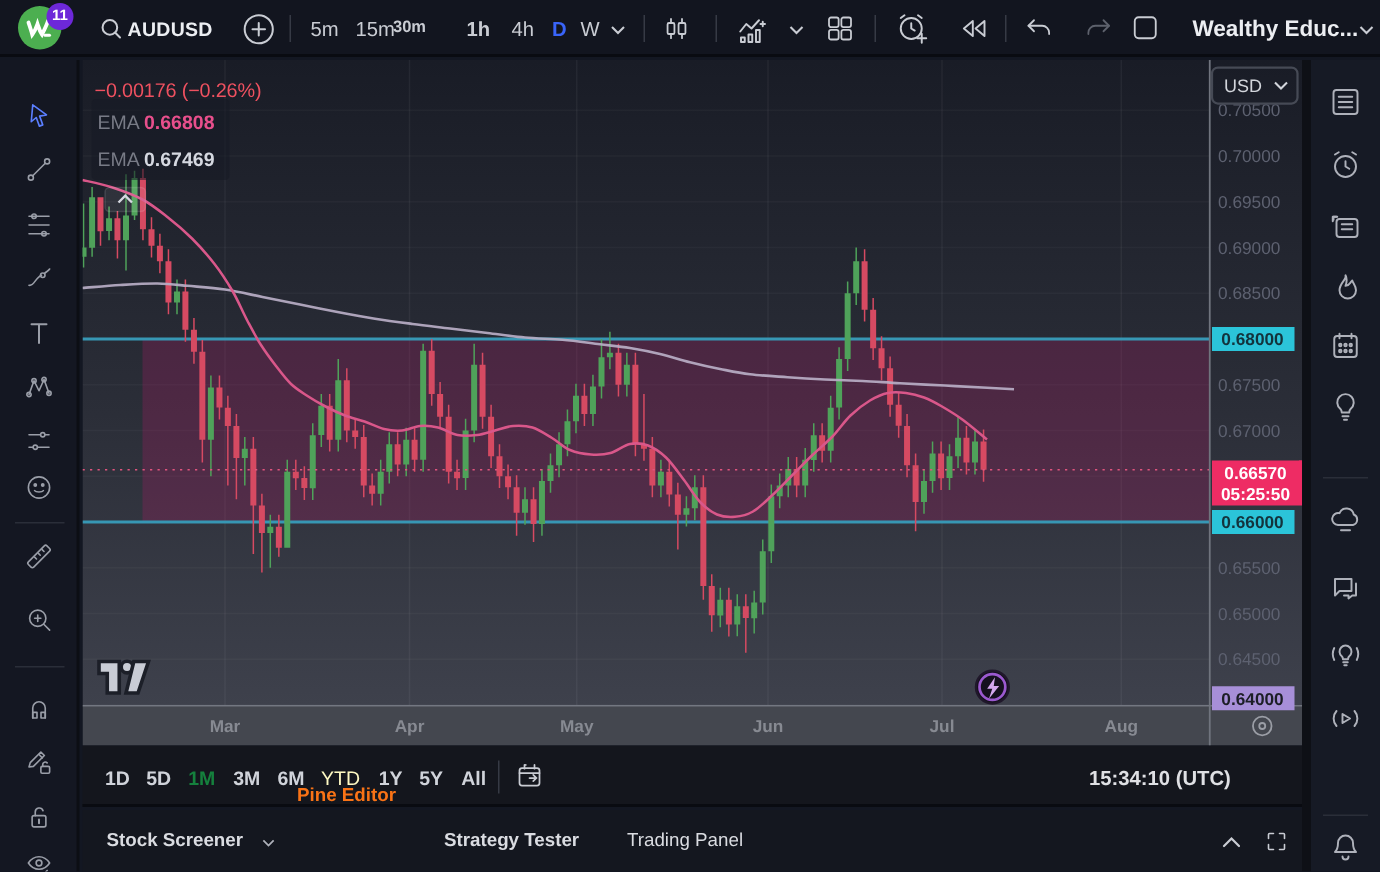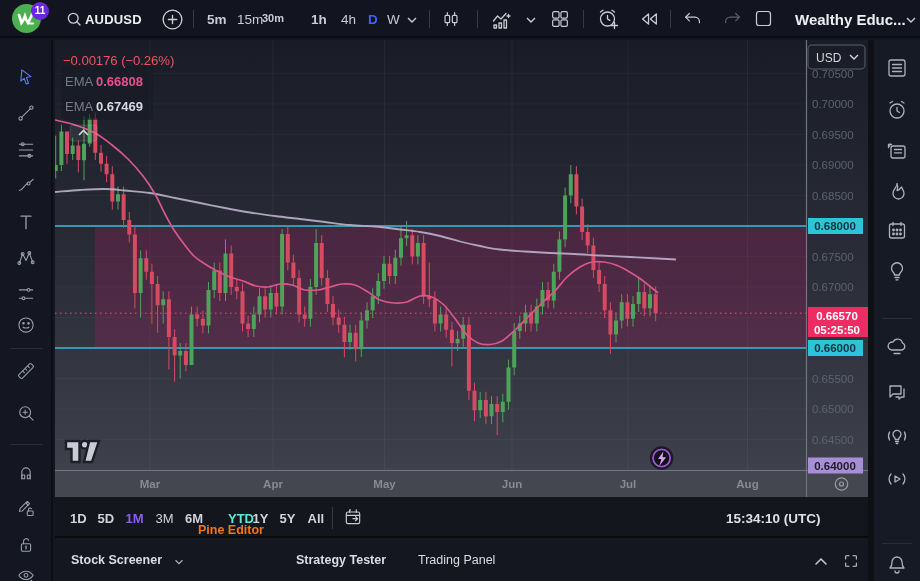--- a/index.html
+++ b/index.html
@@ -90,21 +90,21 @@
 <svg style="position:absolute;left:65px;top:10px" width="18" height="18" viewBox="0 0 24 24" fill="none" stroke="#c9ccd3" stroke-width="1.8" stroke-linecap="round" stroke-linejoin="round">
     <circle cx="11" cy="11" r="6.5"></circle>
     <path d="M15.8,15.8L20,20"></path>
   </svg>
 <div style="position:absolute;left:85px;top:12px;font-size:13px;font-weight:bold;color:#eceef2;letter-spacing:0.2px">AUDUSD</div>
 <svg style="position:absolute;left:160px;top:7px" width="25" height="25" viewBox="0 0 24 24" fill="none" stroke="#c9ccd3" stroke-width="1.3" stroke-linecap="round" stroke-linejoin="round">
     <circle cx="12" cy="12" r="9"></circle>
     <path d="M8,12h8M12,8v8"></path>
   </svg>
 <div style="position:absolute;left:193px;top:10px;width:1px;height:18px;background:#363a45"></div>
-<div style="position:absolute;left:207px;top:12px;font-size:13.5px;color:#c9ccd3;font-weight:700">5m</div>
+<div style="position:absolute;left:207px;top:12px;font-size:13.5px;color:#c9ccd3;font-weight:400">5m</div>
 <div style="position:absolute;left:237px;top:12px;font-size:13.5px;color:#c9ccd3;font-weight:400">15m</div>
 <div style="position:absolute;left:262px;top:12px;font-size:11px;color:#c9ccd3;font-weight:700">30m</div>
 <div style="position:absolute;left:311px;top:12px;font-size:13.5px;color:#c9ccd3;font-weight:700">1h</div>
 <div style="position:absolute;left:341px;top:12px;font-size:13.5px;color:#c9ccd3;font-weight:400">4h</div>
 <div style="position:absolute;left:368px;top:12px;font-size:13.5px;color:#3964f9;font-weight:700">D</div>
 <div style="position:absolute;left:387px;top:12px;font-size:13.5px;color:#c9ccd3;font-weight:400">W</div>
 <svg style="position:absolute;left:405px;top:13px" width="14" height="14" viewBox="0 0 14 14" fill="none" stroke="#c9ccd3" stroke-width="1.4">
     <path d="M3,5l4,4,4-4"></path>
   </svg>
 <div style="position:absolute;left:429px;top:10px;width:1px;height:18px;background:#363a45"></div>
@@ -276,24 +276,24 @@
   </svg>
 <svg style="position:absolute;left:885px;top:553px" width="24" height="24" viewBox="0 0 24 24" fill="none" stroke="#aeb1ba" stroke-width="1.3" stroke-linecap="round" stroke-linejoin="round">
     <path d="M12,4a5,5,0,0,1,5,5c0,4,1,5,2,6H5c1-1,2-2,2-6a5,5,0,0,1,5-5z"></path>
     <path d="M10,18a2,2,0,0,0,4,0"></path>
   </svg>
 <div style="position:absolute;left:882px;top:318px;width:30px;height:1px;background:#2a2e39"></div>
 <div style="position:absolute;left:882px;top:543px;width:30px;height:1px;background:#2a2e39"></div>
 <div style="position:absolute;left:866px;top:307px;width:2px;height:29px;background:#ee2c64"></div>
 <div style="position:absolute;left:70px;top:511px;font-size:13px;font-weight:bold;color:#d0d3da">1D</div>
 <div style="position:absolute;left:97.5px;top:511px;font-size:13px;font-weight:bold;color:#d0d3da">5D</div>
-<div style="position:absolute;left:125.5px;top:511px;font-size:13px;font-weight:bold;color:#8b5cf6">1M</div>
-<div style="position:absolute;left:155.5px;top:511px;font-size:13px;font-weight:normal;color:#d0d3da">3M</div>
+<div style="position:absolute;left:125.5px;top:511px;font-size:13px;font-weight:bold;color:#15803d">1M</div>
+<div style="position:absolute;left:155.5px;top:511px;font-size:13px;font-weight:bold;color:#d0d3da">3M</div>
 <div style="position:absolute;left:185px;top:511px;font-size:13px;font-weight:bold;color:#d0d3da">6M</div>
-<div style="position:absolute;left:228px;top:511px;font-size:13px;font-weight:bold;color:#5eead4">YTD</div>
+<div style="position:absolute;left:214px;top:511px;font-size:13px;font-weight:normal;color:#fef9c3">YTD</div>
 <div style="position:absolute;left:252.5px;top:511px;font-size:13px;font-weight:bold;color:#d0d3da">1Y</div>
 <div style="position:absolute;left:279.5px;top:511px;font-size:13px;font-weight:bold;color:#d0d3da">5Y</div>
 <div style="position:absolute;left:307.5px;top:511px;font-size:13px;font-weight:bold;color:#d0d3da">All</div>
 <div style="position:absolute;left:332px;top:507px;width:1px;height:22px;background:#363a45"></div>
 <svg style="position:absolute;left:343px;top:507px" width="20" height="20" viewBox="0 0 24 24" fill="none" stroke="#c9ccd3" stroke-width="1.4" stroke-linecap="round">
     <rect x="4" y="6" width="16" height="14" rx="2"></rect>
     <path d="M4,10h16M9,3.5v-0M12,14h5M15,11.5l2.5,2.5-2.5,2.5M8,3.5v3M16,3.5v3"></path>
   </svg>
 <div style="position:absolute;left:726px;top:511px;font-size:13.5px;font-weight:bold;color:#dfe0e4">15:34:10 (UTC)</div>
 <div style="position:absolute;left:71px;top:553px;font-size:12.5px;font-weight:bold;color:#dadce1">Stock Screener</div>

